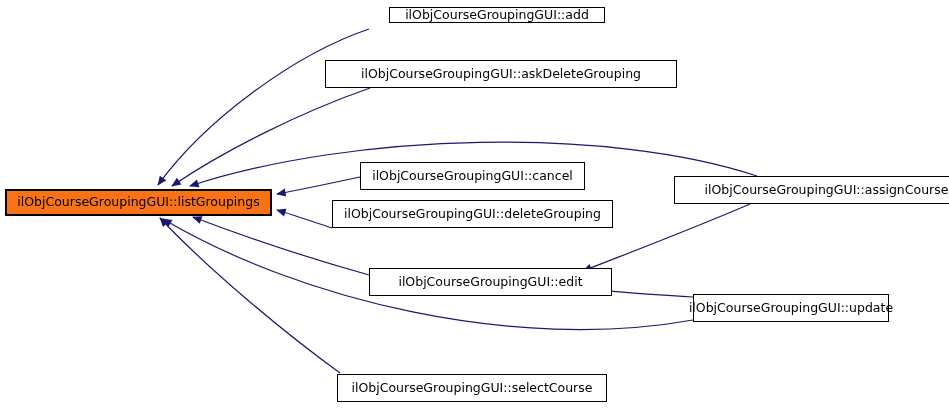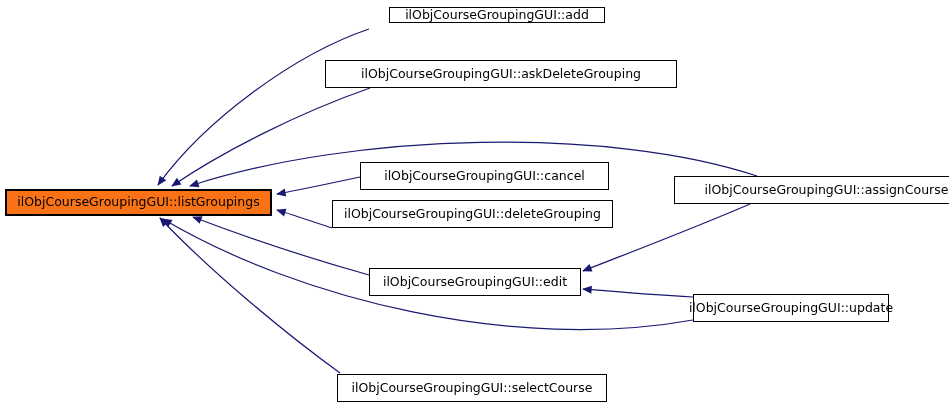--- a/index.html
+++ b/index.html
@@ -72,27 +72,27 @@
   <div id="node-layer">
       <div class="graph-node highlighted" style="left: 5px; top: 189px; width: 267px; height: 27px;">
         <span>ilObjCourseGroupingGUI::listGroupings</span>
       </div>
       <div class="graph-node" style="left: 369px; top: 7px; width: 216px; height: 16px; margin-left: 20px;">
         <span>ilObjCourseGroupingGUI::add</span>
       </div>
       <div class="graph-node" style="left: 325px; top: 60px; width: 352px; height: 28px;">
         <span>ilObjCourseGroupingGUI::askDeleteGrouping</span>
       </div>
-      <div class="graph-node" style="left: 360px; top: 162px; width: 249px; height: 28px;">
+      <div class="graph-node" style="left: 360px; top: 162px; width: 225px; height: 28px;">
         <span>ilObjCourseGroupingGUI::cancel</span>
       </div>
       <div class="graph-node" style="left: 332px; top: 200px; width: 281px; height: 28px;">
         <span>ilObjCourseGroupingGUI::deleteGrouping</span>
       </div>
-      <div class="graph-node" style="left: 369px; top: 268px; width: 212px; height: 28px;">
+      <div class="graph-node" style="left: 369px; top: 268px; width: 243px; height: 28px;">
         <span>ilObjCourseGroupingGUI::edit</span>
       </div>
       <div class="graph-node" style="left: 674px; top: 176px; width: 305px; height: 28px;">
         <span>ilObjCourseGroupingGUI::assignCourse</span>
       </div>
       <div class="graph-node" style="left: 693px; top: 294px; width: 196px; height: 28px;">
         <span>ilObjCourseGroupingGUI::update</span>
       </div>
       <div class="graph-node" style="left: 337px; top: 374px; width: 270px; height: 28px; text-align: center;">
         <span>ilObjCourseGroupingGUI::selectCourse</span>

